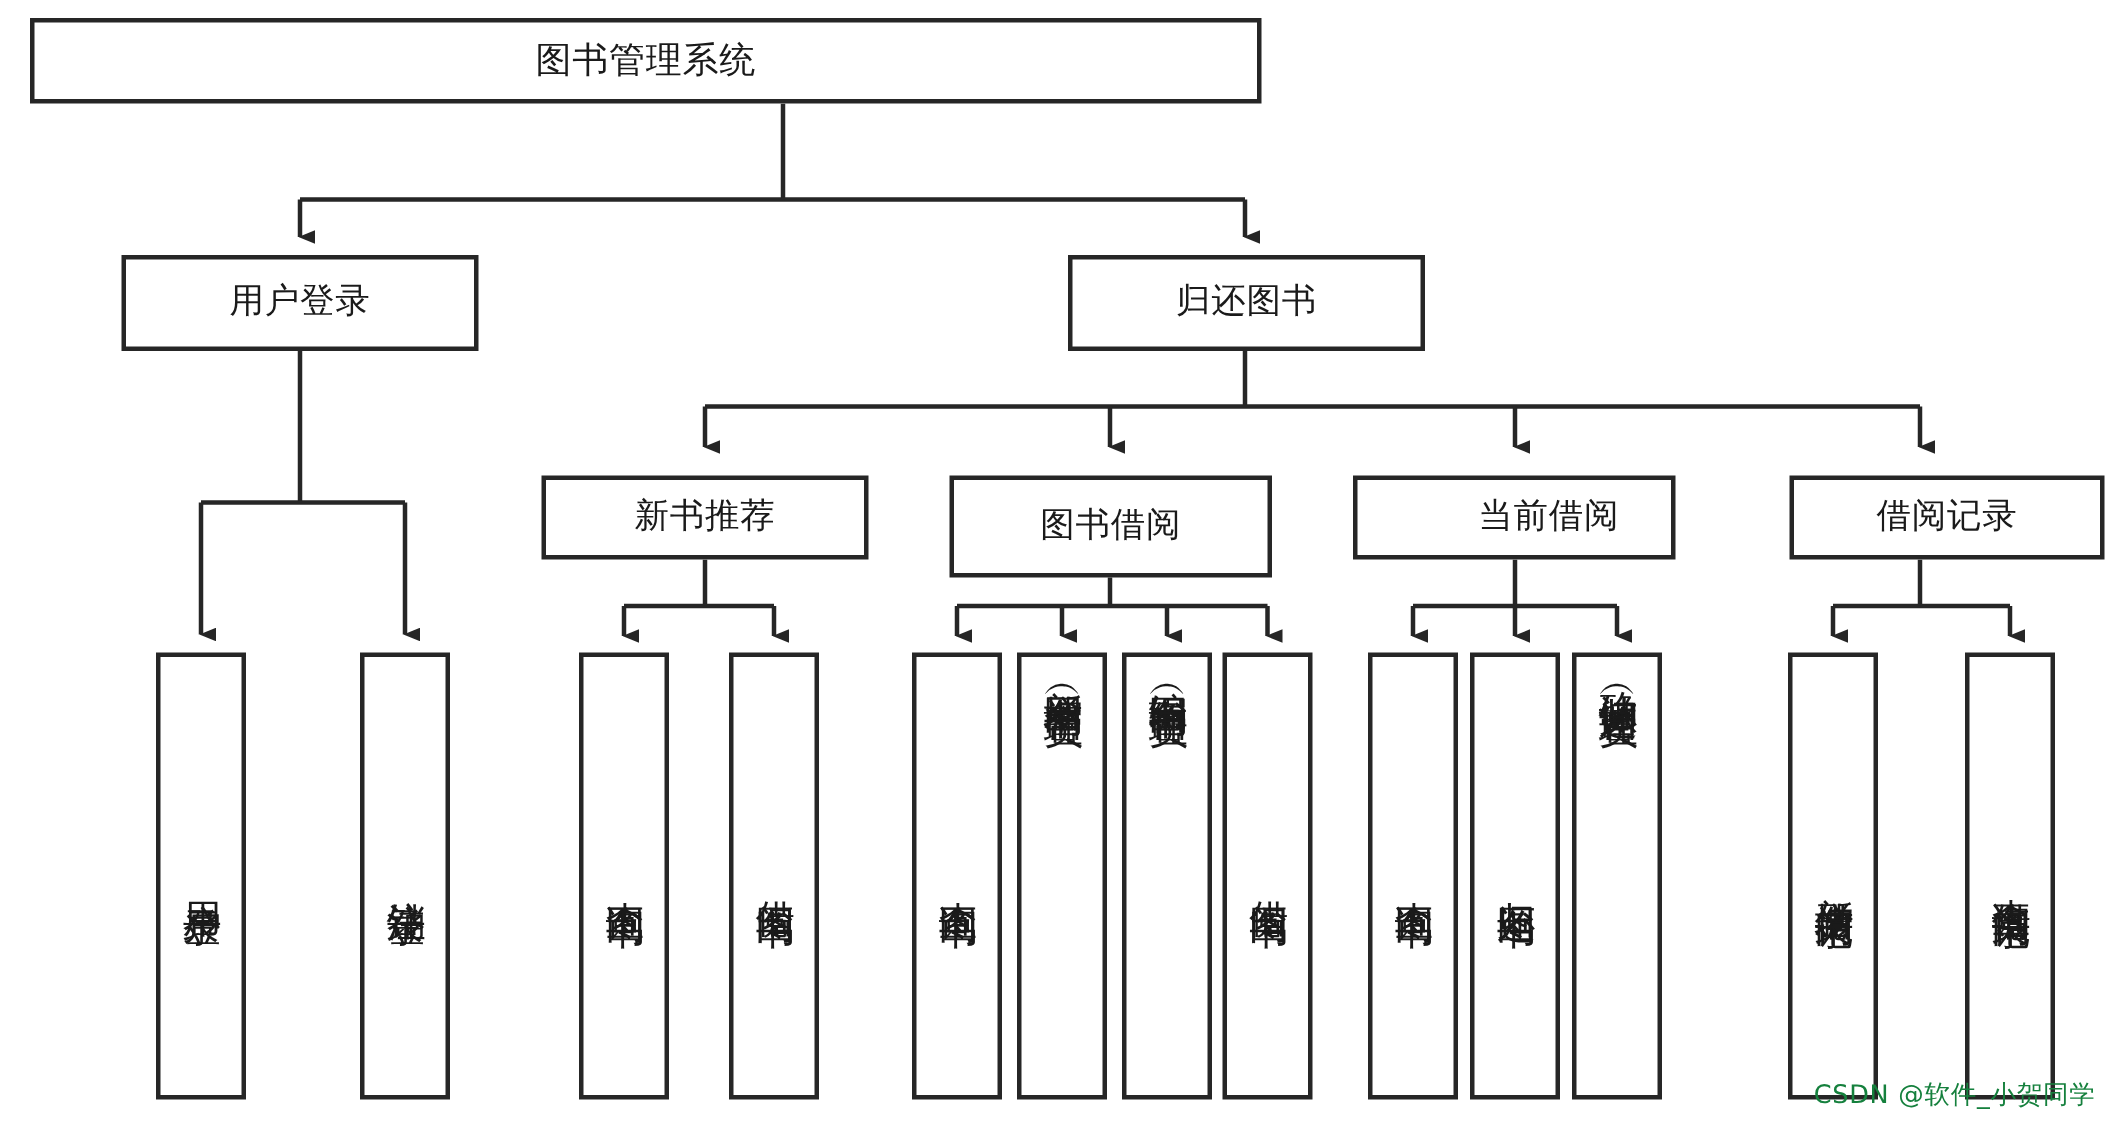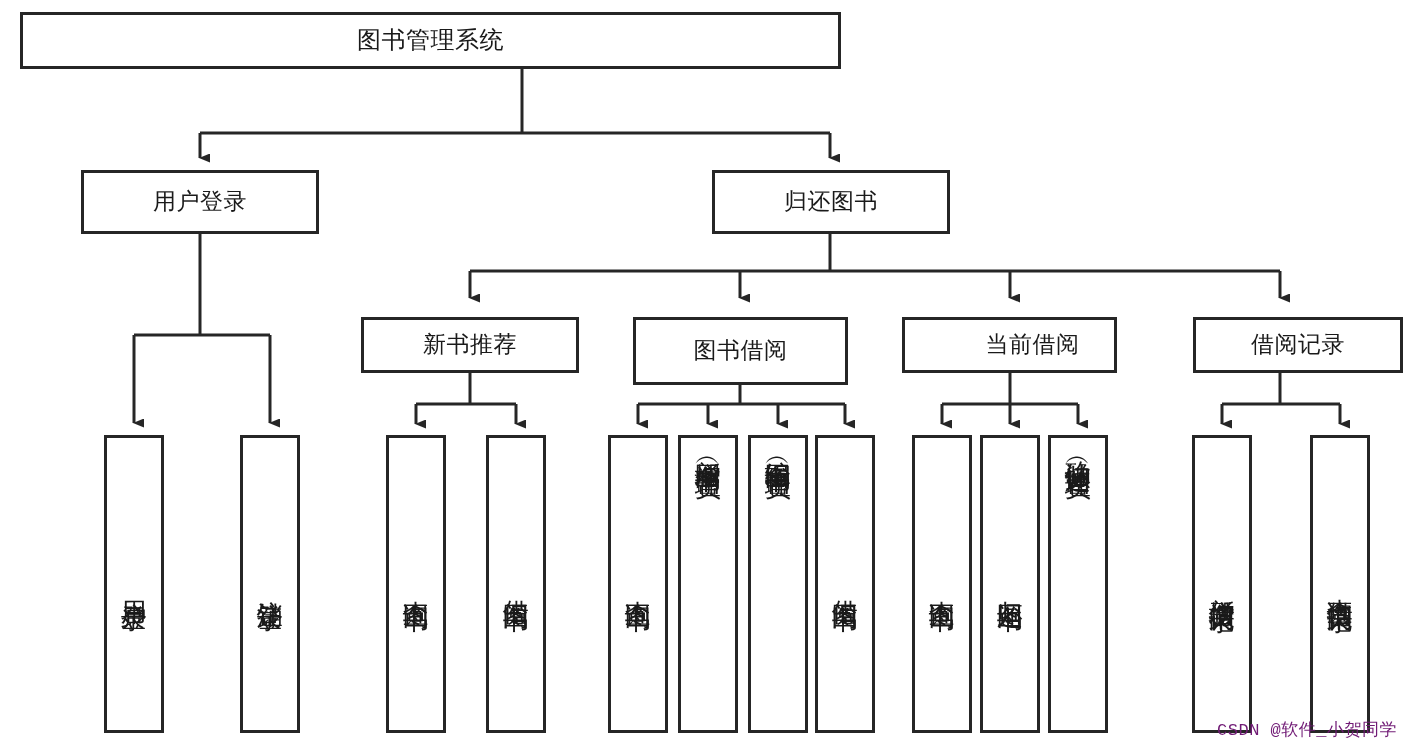--- a/index.html
+++ b/index.html
@@ -67,25 +67,24 @@
   }
   .leaf-inner.top {
     align-items: flex-start;
     padding-top: 2px;
   }
   #watermark {
     position: absolute;
     right: 8px;
     bottom: 6px;
     font-size: 17px;
-    color: #701a75;
+    color: #15803d;
     letter-spacing: 0.5px;
     white-space: nowrap;
     pointer-events: none;
-    font-family: Liberation Mono, monospace;
   }
 </style>
 </head>
 <body>
 
 <div id="diagram-root">
 
   <svg id="diagram-svg" viewBox="0 0 1405 747" xmlns="http://www.w3.org/2000/svg">
     <defs>
       <marker id="arrowhead" markerWidth="9" markerHeight="11" refX="4.5" refY="10" orient="auto" markerUnits="userSpaceOnUse">

